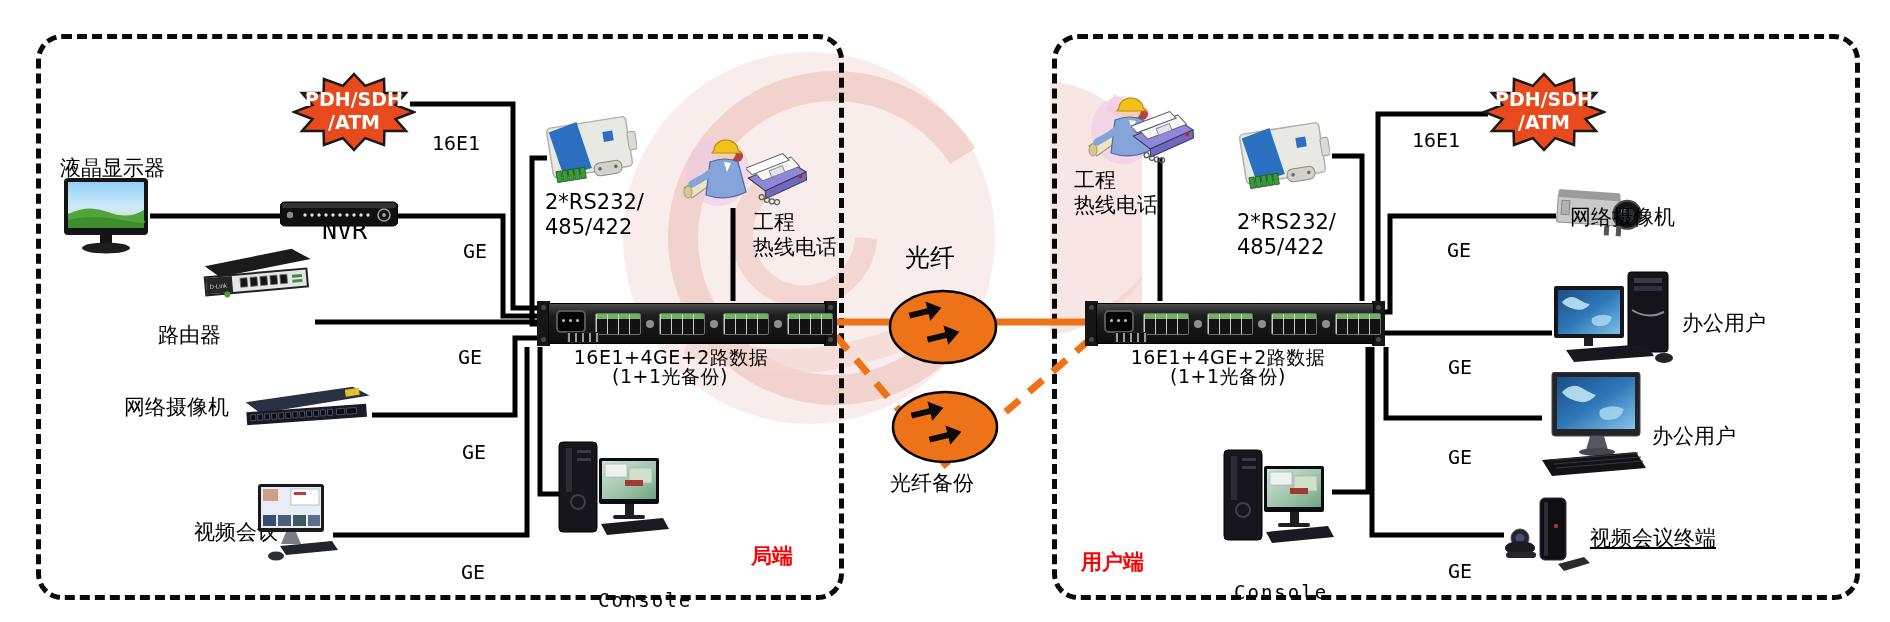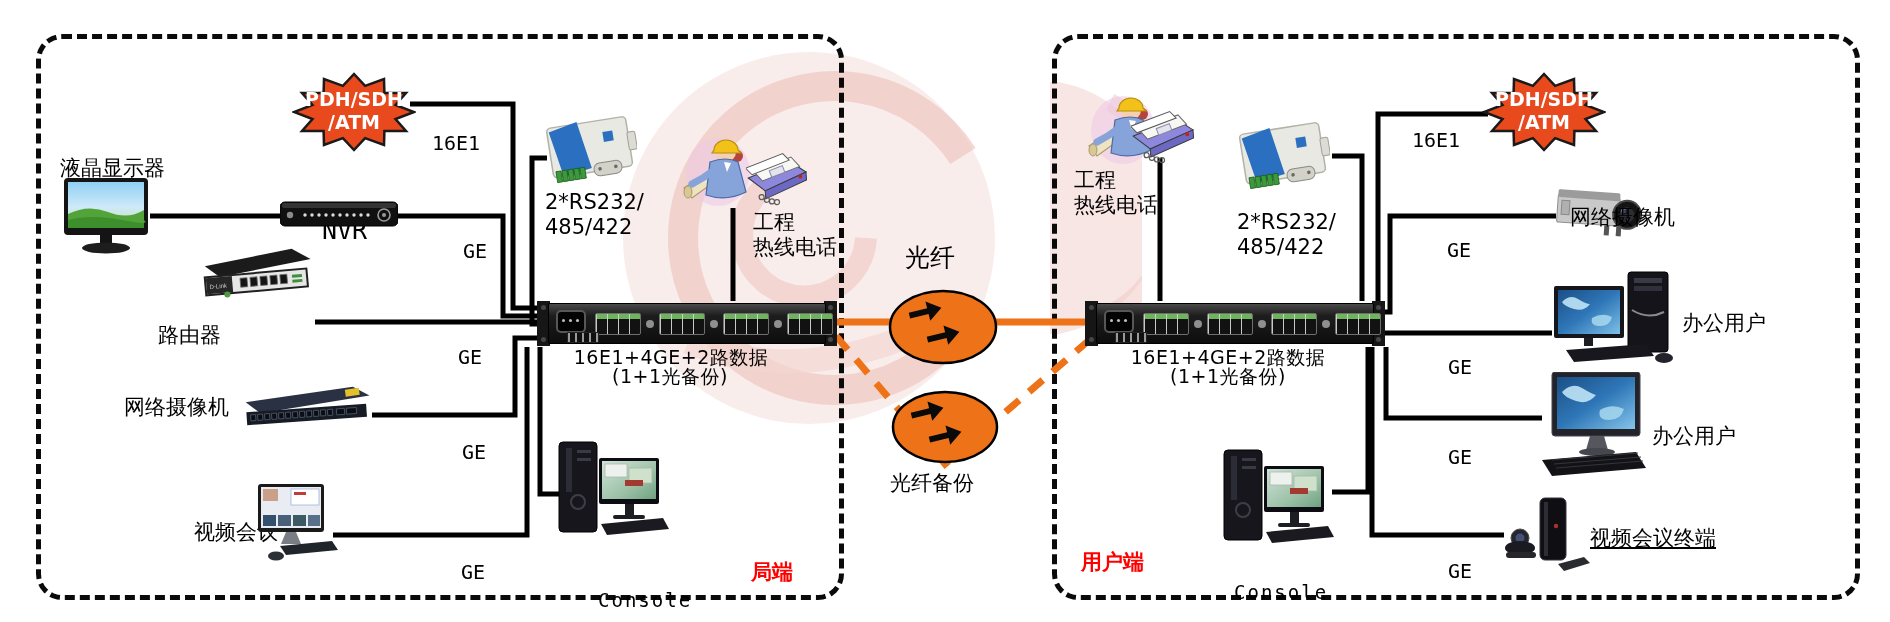--- a/index.html
+++ b/index.html
@@ -330,21 +330,21 @@
       <rect x="52" y="28" width="22" height="13" fill="#eef2ee" stroke="#aab8aa" stroke-width="0.8"></rect>
       <rect x="76" y="32" width="23" height="15" fill="#cfe0cb" stroke="#aab8aa" stroke-width="0.8"></rect>
       <rect x="72" y="44" width="18" height="6" fill="#a23a32"></rect>
       <rect x="72" y="68" width="9" height="11" fill="#1d1d24"></rect>
       <rect x="60" y="79" width="32" height="4" rx="2" fill="#1d1d24"></rect>
       <polygon points="48,88 110,82 116,93 54,99" fill="#1a1a20"></polygon>
     </svg>
   </div>
   <div class="lbl mono" style="left:598px;top:541px;font-size:19px;letter-spacing:2px;">Console</div>
 
-  <div class="lbl zone" style="left:751px;top:560px;">局端</div>
+  <div class="lbl zone" style="left:751px;top:544px;">局端</div>
 
   <div class="abs" style="left:1085px;top:86px;width:80px;height:82px;">
     <svg width="80" height="82" viewBox="0 0 80 82">
       <ellipse cx="38" cy="44" rx="32" ry="34" fill="#ecc9e8" opacity="0.55"></ellipse>
       <polygon points="4,60 40,36 48,44 12,70" fill="#efe3c2" stroke="#a89a6a" stroke-width="1.2"></polygon>
       <ellipse cx="8" cy="64" rx="4" ry="6" fill="#d9c896" stroke="#a89a6a"></ellipse>
       <circle cx="57" cy="28" r="6" fill="#b4443c"></circle>
       <circle cx="46" cy="24" r="10" fill="#f7cfae"></circle>
       <path d="M34 22 a12 10 0 0 1 24 0 l3 3 h-29 z" fill="#f2c21a" stroke="#b8900a" stroke-width="1.2"></path>
       <path d="M30 34 q16 -6 28 0 l8 30 q-20 10 -40 3 z" fill="#86a4da" stroke="#4a6aa8" stroke-width="1.2"></path>

